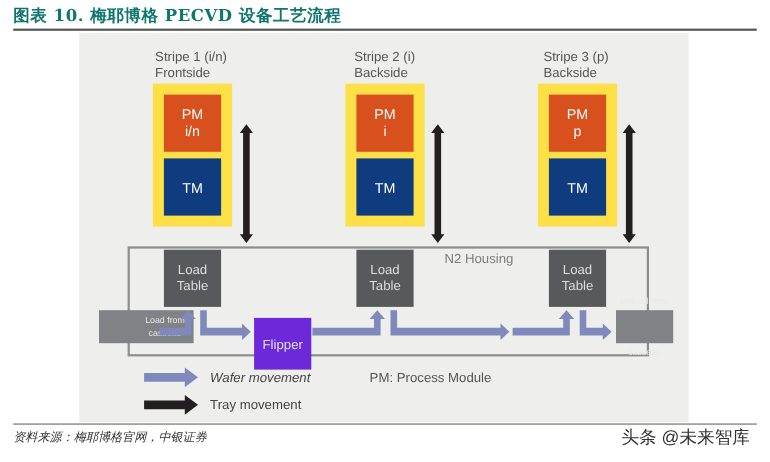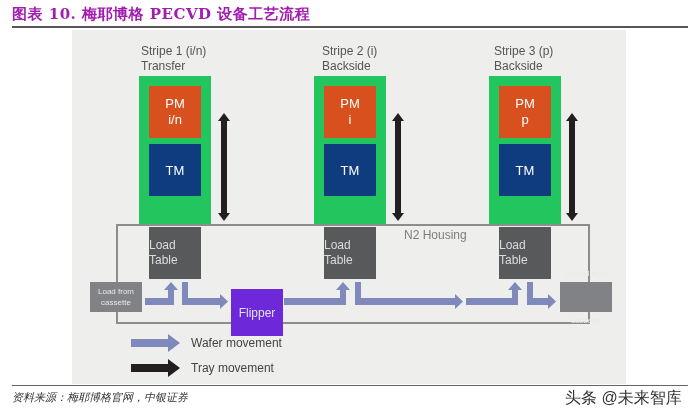--- a/index.html
+++ b/index.html
@@ -1,46 +1,46 @@
 <!DOCTYPE html>
 <html><head>
 <meta charset="utf-8">
 <style>
   html, body { margin: 0; padding: 0; background: #ffffff; }
   body { width: 700px; height: 420px; position: relative; overflow: hidden; font-family: "Liberation Sans", "DejaVu Sans", sans-serif; }
-  .title { position: absolute; left: 12px; top: 5px; font-family: "DejaVu Serif", serif; font-weight: bold; font-size: 15px; color: #a21caf; letter-spacing: 0.5px; white-space: nowrap; }
+  .title { position: absolute; left: 12px; top: 5px; font-family: "DejaVu Serif", serif; font-weight: bold; font-size: 15px; color: #0f766e; letter-spacing: 0.5px; white-space: nowrap; }
   .rule-top { position: absolute; left: 12px; top: 26px; width: 676px; height: 2px; background: #555; }
   .panel { position: absolute; left: 72px; top: 30px; width: 554px; height: 354px; background: #eeeeed; }
   .stripe-label { position: absolute; font-size: 12px; color: #555; line-height: 15px; white-space: nowrap; }
-  .stripe-box { position: absolute; width: 72px; height: 150px; background: #22c55e; }
+  .stripe-box { position: absolute; width: 72px; height: 130px; background: #fde047; }
   .pm { position: absolute; left: 10px; top: 10px; width: 52px; height: 52px; background: #d9501f; color: #fff; font-size: 13px; text-align: center; display: flex; flex-direction: column; justify-content: center; line-height: 16px; }
   .tm { position: absolute; left: 10px; top: 68px; width: 52px; height: 52px; background: #0f3b7f; color: #fff; font-size: 13px; text-align: right; display: flex; align-items: center; justify-content: center; }
   .housing { position: absolute; left: 116px; top: 224px; width: 474px; height: 100px; border: 2px solid #8d8d8d; box-sizing: border-box; }
   .housing-label { position: absolute; left: 404px; top: 228px; font-size: 12px; color: #7d7d7d; white-space: nowrap; }
-  .load-table { position: absolute; width: 52px; height: 52px; background: #58595b; color: #dcdcdc; font-size: 12px; display: flex; flex-direction: column; justify-content: center; line-height: 15px; }
+  .load-table { position: absolute; width: 52px; height: 52px; background: #58595b; color: #dcdcdc; font-size: 12px; text-align: center; display: flex; flex-direction: column; justify-content: center; line-height: 15px; }
   .cassette { position: absolute; width: 52px; height: 30px; background: #808285; color: #e8e8e8; font-size: 8px; text-align: center; display: flex; flex-direction: column; justify-content: center; line-height: 11px; }
   .flipper { position: absolute; left: 231px; top: 289px; width: 52px; height: 47px; background: #6d28d9; color: #dfe2f0; font-size: 12px; display: flex; align-items: center; justify-content: center; }
   .legend-text { position: absolute; font-size: 12px; color: #444; white-space: nowrap; }
   .abbr-text { position: absolute; font-size: 12px; color: #555; white-space: nowrap; line-height: 15px; }
   .rule-bottom { position: absolute; left: 12px; top: 385px; width: 676px; height: 1px; background: #666; }
   .source { position: absolute; left: 12px; top: 390px; font-family: "DejaVu Serif", serif; font-style: italic; font-size: 11px; color: #333; white-space: nowrap; }
   .watermark { position: absolute; left: 565px; top: 388px; font-size: 16px; color: #333; white-space: nowrap; }
   svg.overlay { position: absolute; left: 0; top: 0; width: 700px; height: 420px; pointer-events: none; }
 </style>
 </head>
 <body>
 
 <div class="title">图表 10. 梅耶博格 PECVD 设备工艺流程</div>
 <div class="rule-top"></div>
 
 <div class="panel"></div>
 
 <div class="stripe-label" style="left:141px; top:44px;">
   <div>Stripe 1 (i/n)</div>
-  <div>Transfer</div>
+  <div>Frontside</div>
 </div>
 <div class="stripe-box" style="left:139px; top:76px;">
   <div class="pm">
     <span>PM</span>
     <span>i/n</span>
   </div>
   <div class="tm">TM</div>
 </div>
 
 <div class="stripe-label" style="left:322px; top:44px;">
@@ -76,21 +76,21 @@
 </div>
 <div class="load-table" style="left:324px; top:227px;">
   <span>Load</span>
   <span>Table</span>
 </div>
 <div class="load-table" style="left:499px; top:227px;">
   <span>Load</span>
   <span>Table</span>
 </div>
 
-<div class="cassette" style="left:90px; top:282px;">
+<div class="cassette" style="left:90px; top:282px;padding-left:34px;">
   <span>Load from</span>
   <span>cassette</span>
 </div>
 <div class="cassette" style="left:560px; top:282px;gap:36px;">
   <span>Unload from</span>
   <span>cassette</span>
 </div>
 
 <div class="flipper">Flipper</div>
 
@@ -112,21 +112,22 @@
   <g fill="#231f20">
     <path d="M218,121 L224,113 L230,121 L227,121 L227,213 L230,213 L224,221 L218,213 L221,213 L221,121 Z"></path>
     <path d="M392,121 L398,113 L404,121 L401,121 L401,213 L404,213 L398,221 L392,213 L395,213 L395,121 Z"></path>
     <path d="M566,121 L572,113 L578,121 L575,121 L575,213 L578,213 L572,221 L566,213 L569,213 L569,121 Z"></path>
   </g>
 
   <path fill="#8089bb" d="M131,339 L168,339 L168,334 L180,343 L168,352 L168,347 L131,347 Z"></path>
   <path fill="#231f20" d="M131,364 L168,364 L168,359 L180,368 L168,377 L168,372 L131,372 Z"></path>
 </svg>
 
-<div class="legend-text" style="left:191px; top:336px;">Wafer movement</div>
+<div class="legend-text" style="left:191px; top:336px;font-style:italic;">Wafer movement</div>
 <div class="legend-text" style="left:191px; top:361px;">Tray movement</div>
 
 <div class="abbr-text" style="left:336px; top:336px;">
+  <div>PM: Process Module</div>
 </div>
 
 <div class="rule-bottom"></div>
 <div class="source">资料来源：梅耶博格官网，中银证券</div>
 <div class="watermark">头条 @未来智库</div>
 
 </body></html>

